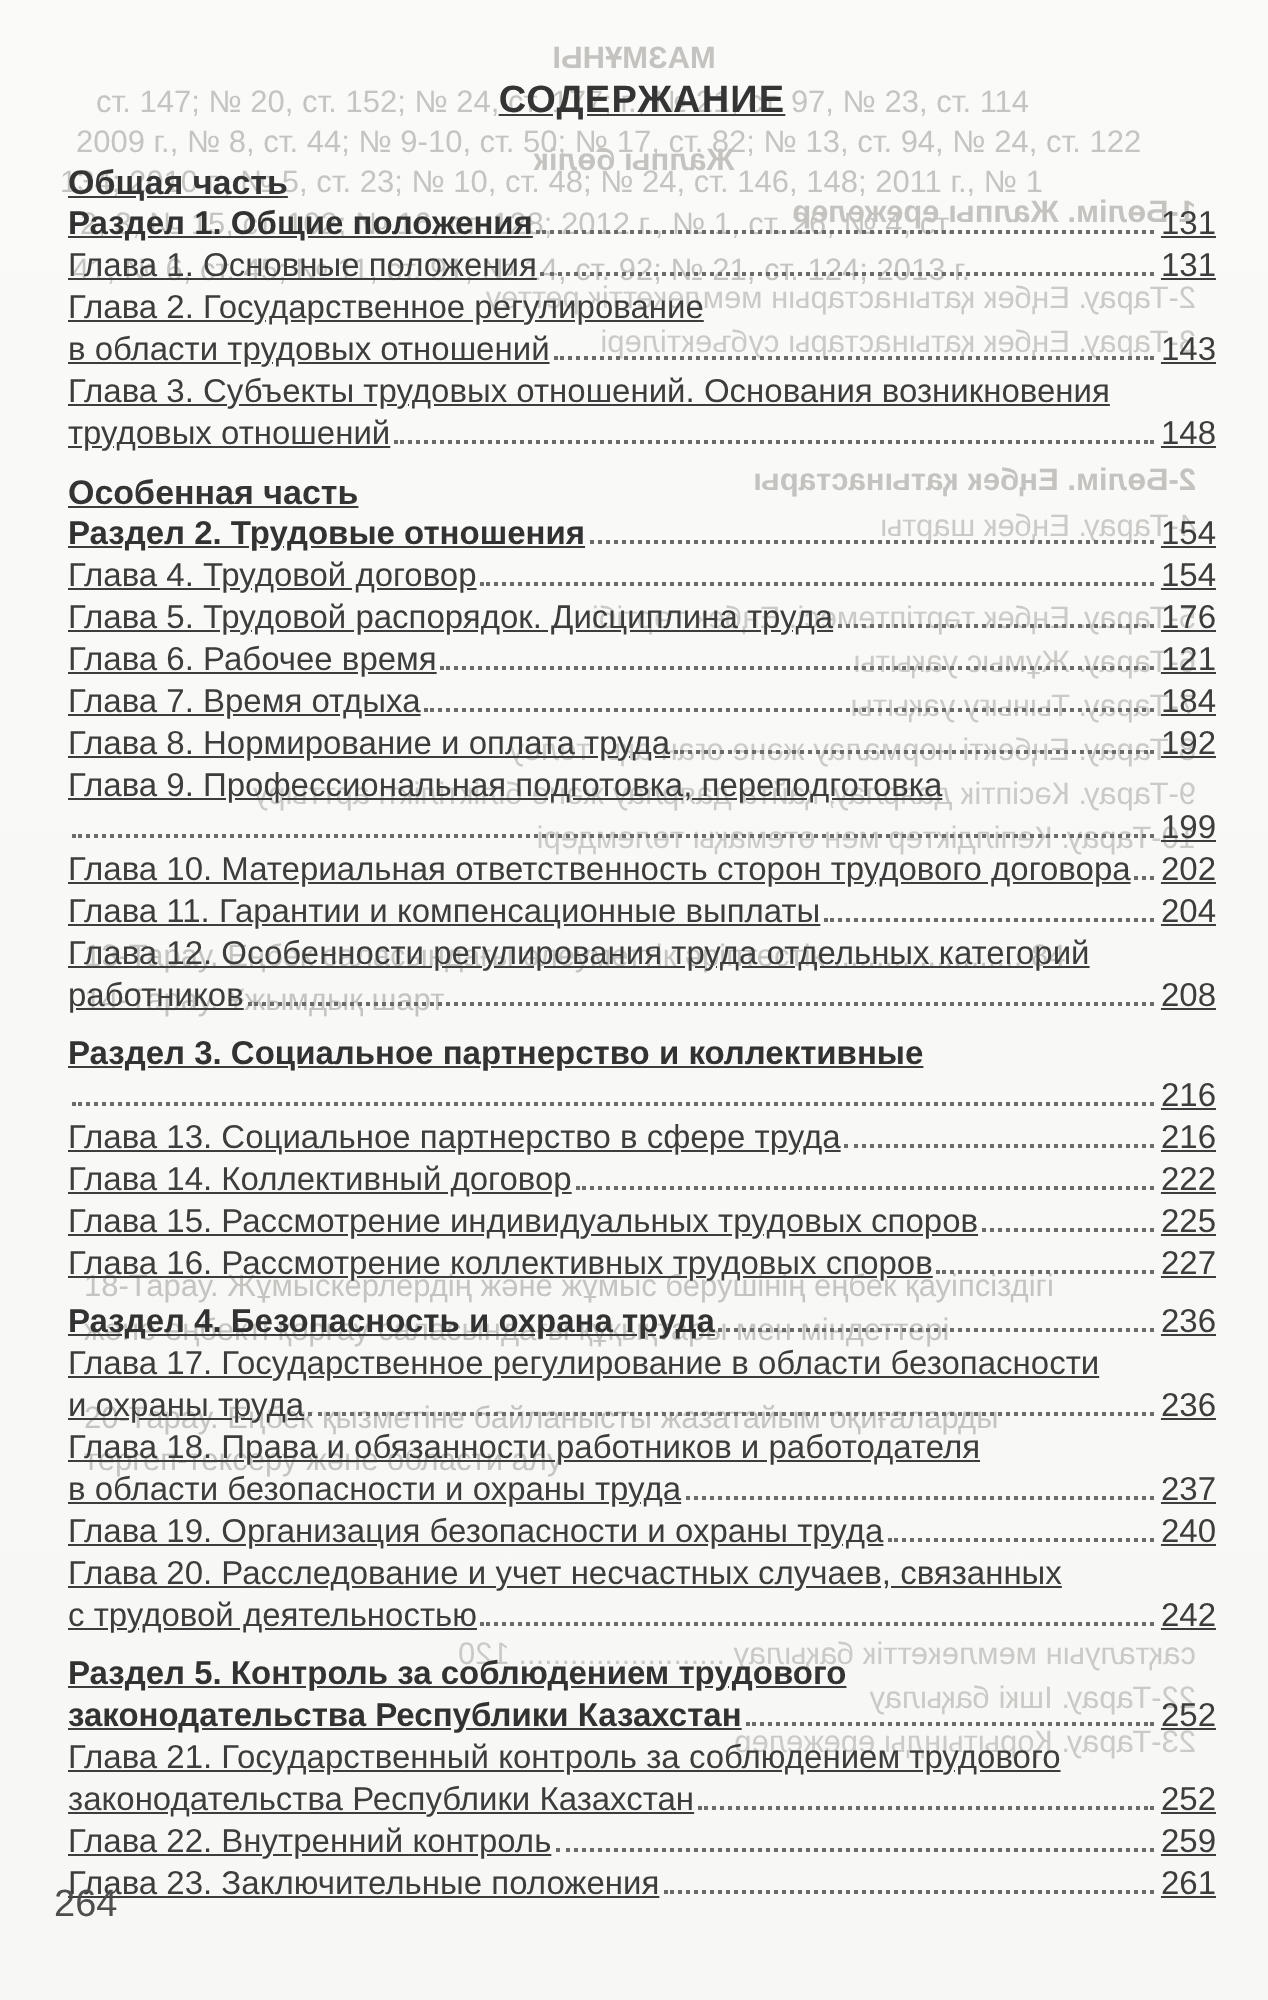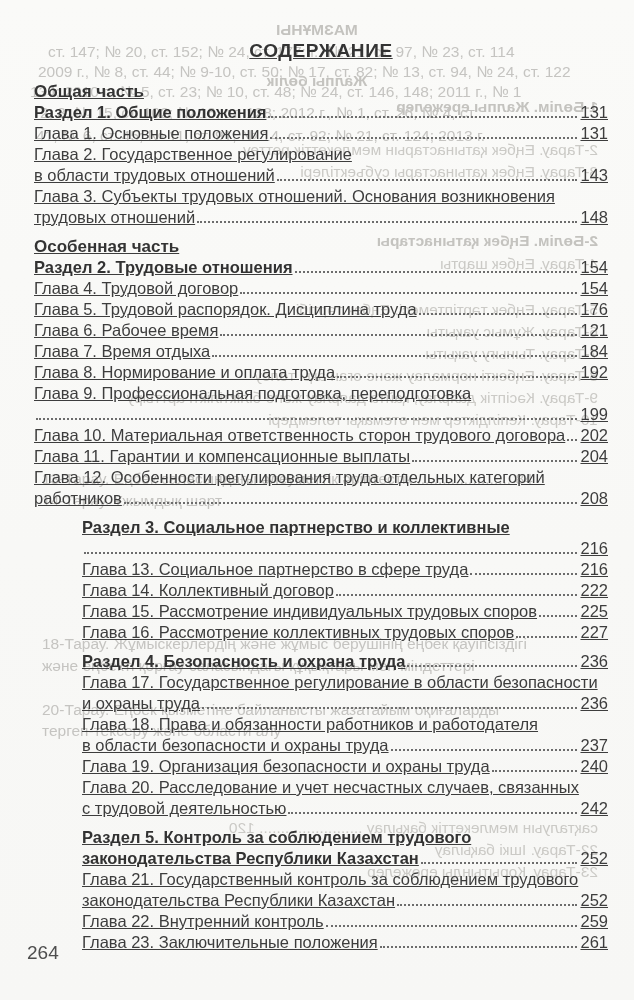--- a/index.html
+++ b/index.html
@@ -46,21 +46,21 @@
     color: #343434;
     margin-bottom: 19px;
   }
   .part-heading {
     font-weight: bold;
     font-size: 17px;
     line-height: 21px;
     color: #343434;
   }
   .toc-section + .toc-section { margin-top: 8px; }
-  .toc-group + .toc-group { margin-top: 8px; margin-left: 48px; }
+  .toc-group + .toc-group { margin-top: 8px; }
   .toc-entry {
     font-size: 16.5px;
     line-height: 21px;
     color: #3d3d3d;
   }
   .toc-line { display: block; }
   .toc-line.with-page { display: flex; align-items: baseline; }
   .line-text { white-space: nowrap; }
   .leader {
     flex: 1 1 auto;

